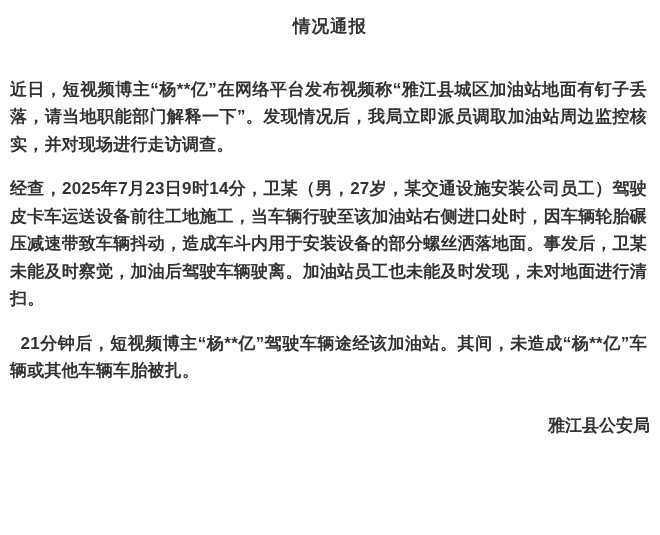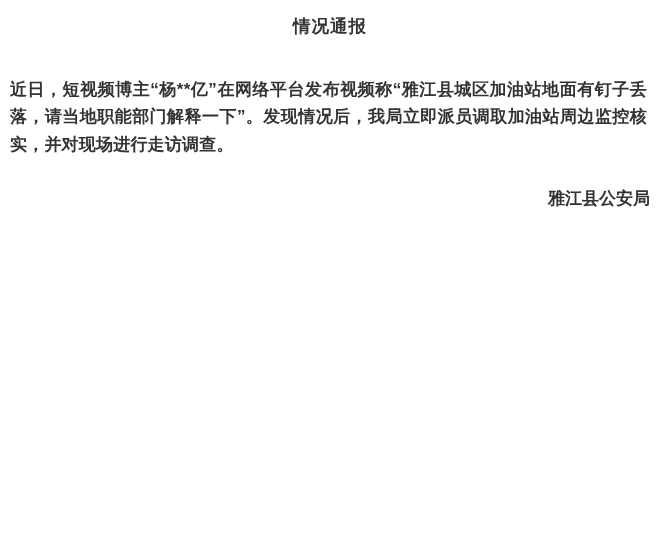--- a/index.html
+++ b/index.html
@@ -44,20 +44,22 @@
   }
 </style>
 </head>
 <body>
 
 <div class="notice">
   <h1 class="notice-title">情况通报</h1>
 
   <p class="notice-paragraph">近日，短视频博主“杨**亿”在网络平台发布视频称“雅江县城区加油站地面有钉子丢落，请当地职能部门解释一下”。发现情况后，我局立即派员调取加油站周边监控核实，并对现场进行走访调查。</p>
 
+  <p class="notice-paragraph">经查，2025年7月23日9时14分，卫某（男，27岁，某交通设施安装公司员工）驾驶皮卡车运送设备前往工地施工，当车辆行驶至该加油站右侧进口处时，因车辆轮胎碾压减速带致车辆抖动，造成车斗内用于安装设备的部分螺丝洒落地面。事发后，卫某未能及时察觉，加油后驾驶车辆驶离。加油站员工也未能及时发现，未对地面进行清扫。</p>
 
+  <p class="notice-paragraph">  21分钟后，短视频博主“杨**亿”驾驶车辆途经该加油站。其间，未造成“杨**亿”车辆或其他车辆车胎被扎。</p>
 
 
   <div class="notice-sign-block">
     <div>雅江县公安局</div>
 
   </div>
 </div>
 
 </body></html>

